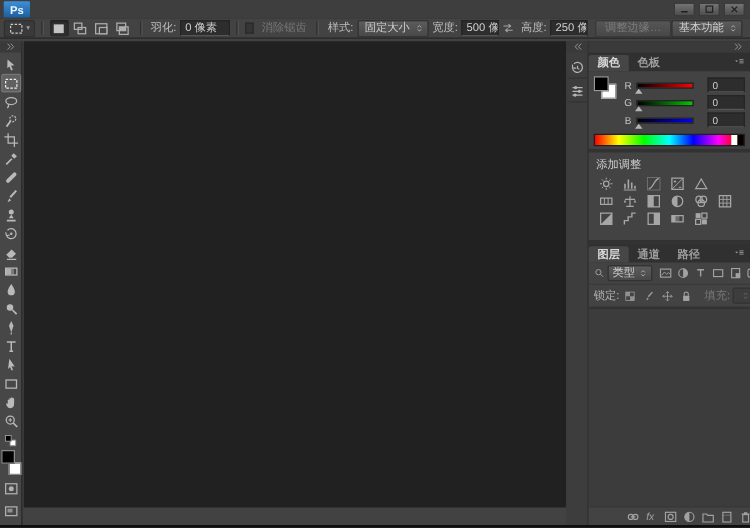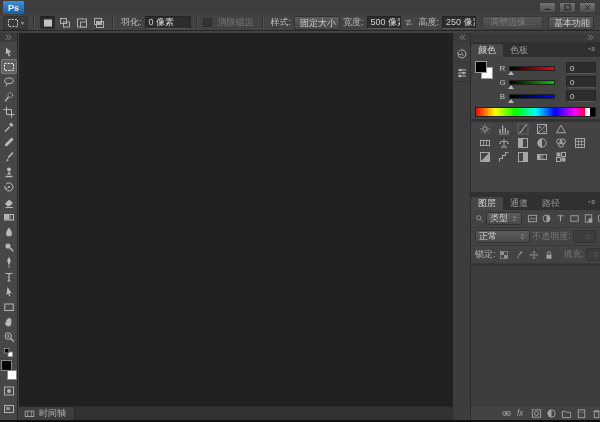--- a/index.html
+++ b/index.html
@@ -18,21 +18,21 @@
   .optionsbar{position:absolute;left:0;top:15px;width:600px;height:16px;background:#434343;border-bottom:1px solid #272727;display:flex;align-items:center;font-size:9px;color:#bdbdbd;}
   .sep{width:1px;height:11px;background:#2f2f2f;box-shadow:1px 0 0 #565656;margin:0 5px;}
   .toolpreset{display:flex;align-items:center;gap:2px;padding:0 3px;margin-left:3px;height:14px;background:#3a3a3a;border:1px solid #303030;border-radius:2px;color:#c9c9c9;}
   .modebtn{width:15px;height:13px;display:flex;align-items:center;justify-content:center;color:#aeaeae;border-radius:2px;margin:0 1px;}
   .modebtn.pressed{background:#2e2e2e;box-shadow:inset 0 1px 2px #1c1c1c;color:#ddd;}
   .optlabel{margin:0 3px;white-space:nowrap;}
   .optlabel.disabled,.disabled-text{color:#787878;}
   .optinput{background:#2d2d2d;border:1px solid #242424;border-bottom-color:#555;height:13px;line-height:11px;padding:0 3px;color:#cfcfcf;white-space:nowrap;overflow:hidden;}
   .optinput.w-feather{width:46px;}
   .optinput.w-dim{width:34px;}
-  .optselect{background:linear-gradient(#5c5c5c,#484848);border:1px solid #323232;height:14px;display:flex;align-items:center;padding:0 3px 0 5px;gap:4px;border-radius:2px;color:#cfcfcf;white-space:nowrap;flex-direction:column;}
+  .optselect{background:linear-gradient(#5c5c5c,#484848);border:1px solid #323232;height:14px;display:flex;align-items:center;padding:0 3px 0 5px;gap:4px;border-radius:2px;color:#cfcfcf;white-space:nowrap;}
   .optbtn{background:linear-gradient(#565656,#474747);border:1px solid #393939;border-radius:2px;height:14px;padding:0 7px;display:flex;align-items:center;color:#7c7c7c;margin-left:6px;white-space:nowrap;}
   .checkbox{width:9px;height:9px;background:#353535;border:1px solid #2a2a2a;margin:0 3px 0 1px;}
   .spacer{flex:1;}
   .workspace{margin-right:6px;}
   .swapic{color:#a5a5a5;margin:0 2px;display:flex;}
 
   
   .toolbar{position:absolute;left:0;top:33px;width:18px;height:387px;background:#474747;border-right:1px solid #262626;display:flex;flex-direction:column;align-items:center;}
   .strip-header{height:9px;width:100%;display:flex;align-items:center;justify-content:center;color:#9a9a9a;background:#3a3a3a;margin-bottom:2px;}
   .tool{width:16px;height:15px;display:flex;align-items:center;justify-content:center;color:#b9b9b9;}
@@ -49,21 +49,21 @@
   .tl-tab{display:flex;align-items:center;gap:4px;background:#3d3d3d;height:14px;padding:0 8px 0 5px;color:#b0b0b0;font-size:9px;border-right:1px solid #282828;}
 
   
   .dock{position:absolute;left:453px;top:33px;width:18px;height:387px;background:#3d3d3d;border-right:1px solid #2c2c2c;display:flex;flex-direction:column;align-items:center;}
   .dock-btn{width:16px;height:16px;display:flex;align-items:center;justify-content:center;color:#b5b5b5;margin-top:3px;border-bottom:1px solid #333;padding-bottom:2px;}
 
   
   .panels{position:absolute;left:471px;top:33px;width:129px;height:387px;background:#323232;display:flex;flex-direction:column;}
   .panels-header{height:9px;display:flex;align-items:center;justify-content:flex-end;padding-right:4px;color:#9a9a9a;background:#3a3a3a;}
   .panel{background:#434343;margin-bottom:3px;}
-  .tabsbar{height:15px;background:#303030;display:flex;align-items:flex-end;}
+  .tabsbar{height:15px;background:#303030;display:flex;align-items:flex-end;font-weight:bold;}
   .tab{font-size:9px;color:#9d9d9d;padding:0 7px;height:13px;line-height:13px;border-radius:2px 2px 0 0;white-space:nowrap;}
   .tab.active{background:#464646;color:#dadada;}
   .panel-menu{margin-left:auto;margin-right:3px;margin-bottom:3px;color:#ababab;display:flex;}
 
   
   .color-body{display:flex;padding:4px 4px 2px 4px;gap:4px;}
   .mini-swatches{position:relative;width:20px;height:22px;flex:none;}
   .mini-swatches .fgs{position:absolute;left:0;top:0;width:12px;height:12px;background:#000;border:1px solid #9a9a9a;z-index:2;}
   .mini-swatches .bgs{position:absolute;left:6px;top:6px;width:12px;height:12px;background:#fff;border:1px solid #9a9a9a;}
   .chans{flex:1;display:flex;flex-direction:column;}
@@ -336,31 +336,20 @@
           <svg width="12" height="12" viewBox="0 0 12 12" fill="none" stroke="currentColor" stroke-width="1">
             <rect x="1.5" y="2.5" width="9" height="7"></rect>
             <rect x="3" y="4" width="4" height="3" fill="currentColor" stroke="none" opacity="0.7"></rect>
           </svg>
         </div>
       </div>
   </div>
 
   <div class="canvas"></div>
 
-  <div class="timeline">
-    <div class="tl-tab">
-      <span id="tl-ic" style="display:flex">
-          <svg width="11" height="10" viewBox="0 0 12 12" fill="none" stroke="currentColor" stroke-width="1">
-            <rect x="0.8" y="2.5" width="10.4" height="6.5"></rect>
-            <path d="M3.8 2.5v6.5M8.2 2.5v6.5" stroke-width="0.8"></path>
-          </svg>
-        </span>
-      <span>时间轴</span>
-    </div>
-  </div>
 
   <div class="dock">
     <div class="strip-header" id="dock-chevrons">
         <svg width="10" height="9" viewBox="0 0 12 12" fill="none" stroke="currentColor" stroke-width="1">
           <path d="M6.5 2.5 3.5 5.8 6.5 9M10 2.5 7 5.8 10 9" stroke-width="1"></path>
         </svg>
       </div>
     <div id="dock-buttons">
         <div class="dock-btn">
           <svg width="12" height="12" viewBox="0 0 12 12" fill="none" stroke="currentColor" stroke-width="1">
@@ -427,20 +416,21 @@
             </div>
           </div>
       </div>
       <div class="spectrum">
         <div class="spec-w"></div>
         <div class="spec-b"></div>
       </div>
     </div>
 
     <div class="panel" style="height:70px">
+      <div class="adj-hint">添加调整</div>
       <div id="adj-rows">
           <div class="adj-row">
             <div class="adj-icon">
               <svg width="12" height="12" viewBox="0 0 12 12" fill="none" stroke="currentColor" stroke-width="1">
                 <circle cx="6" cy="6" r="2.2"></circle>
                 <path d="M6 1v1.6M6 9.4V11M1 6h1.6M9.4 6H11M2.5 2.5l1.1 1.1M8.4 8.4l1.1 1.1M9.5 2.5 8.4 3.6M3.6 8.4 2.5 9.5" stroke-width="0.8"></path>
               </svg>
             </div>
             <div class="adj-icon">
               <svg width="12" height="12" viewBox="0 0 12 12" fill="none" stroke="currentColor" stroke-width="1">
@@ -602,39 +592,20 @@
             </div>
           </div>
         <span class="lp-ico" id="filter-toggle" style="margin-left:auto">
             <svg width="11" height="11" viewBox="0 0 12 12" fill="none" stroke="currentColor" stroke-width="1">
               <rect x="1.5" y="2.5" width="9" height="7" rx="1.5"></rect>
               <circle cx="5" cy="6" r="1.6" fill="currentColor" stroke="none"></circle>
             </svg>
           </span>
       </div>
       <div class="lp-row">
-        <div class="lp-select" style="width:58px">
-          <span>正常</span>
-          <span class="ddar" style="margin-left: auto; display: flex;">
-              <svg width="7" height="9" viewBox="0 0 12 12" fill="none" stroke="currentColor" stroke-width="1">
-                <path d="M3.5 5 6 2.5 8.5 5M3.5 7.5 6 10 8.5 7.5" stroke-width="1"></path>
-              </svg>
-            </span>
-        </div>
-        <span class="lp-label disabled-text">不透明度:</span>
-        <div class="lp-select disabled" style="width:24px;margin-left:auto">
-          <span></span>
-          <span class="ddar" style="margin-left: auto; display: flex;">
-              <svg width="7" height="9" viewBox="0 0 12 12" fill="none" stroke="currentColor" stroke-width="1">
-                <path d="M3.5 5 6 2.5 8.5 5M3.5 7.5 6 10 8.5 7.5" stroke-width="1"></path>
-              </svg>
-            </span>
-        </div>
-      </div>
-      <div class="lp-row">
         <span class="lp-label">锁定:</span>
         <div id="lock-icons" style="display:flex;gap:2px">
             <div class="lp-ico">
               <svg width="10" height="10" viewBox="0 0 12 12" fill="none" stroke="currentColor" stroke-width="1">
                 <path d="M2 2h4v4H2zM6 6h4v4H6z" fill="currentColor" stroke="none" opacity="0.8"></path>
                 <rect x="2" y="2" width="8" height="8" stroke-width="0.7"></rect>
               </svg>
             </div>
             <div class="lp-ico">
               <svg width="10" height="10" viewBox="0 0 12 12" fill="none" stroke="currentColor" stroke-width="1">

